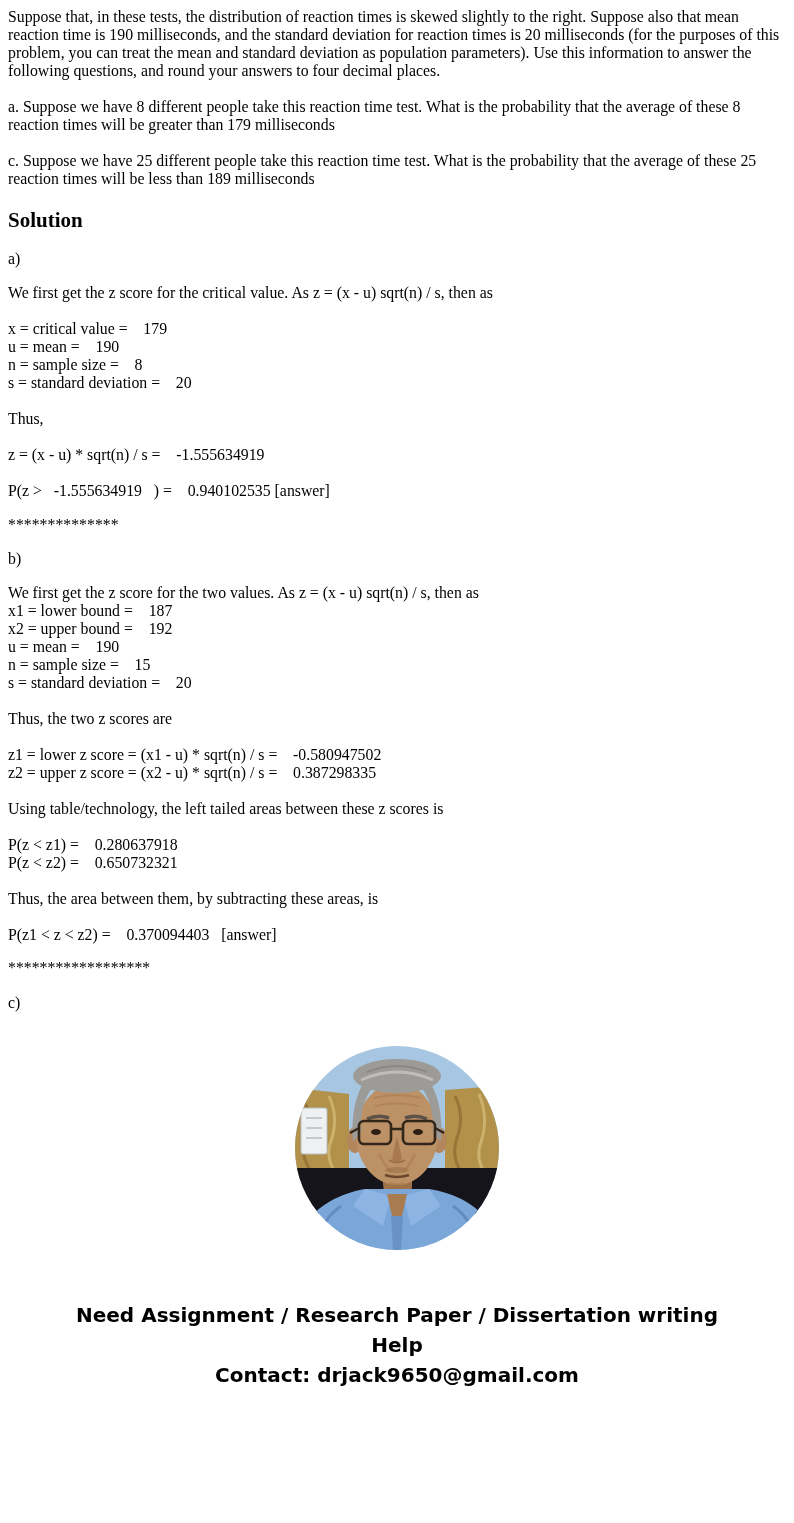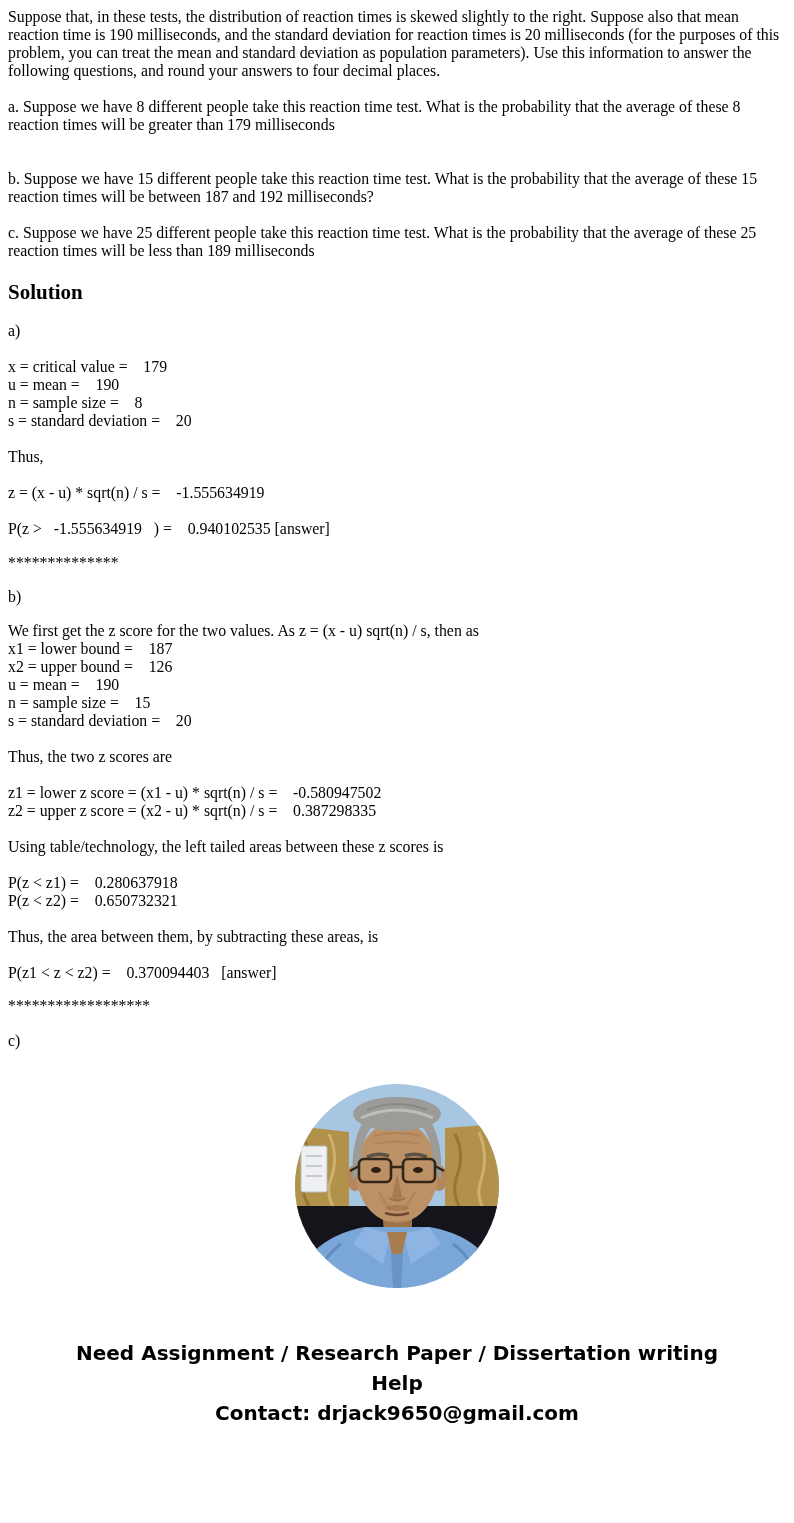--- a/index.html
+++ b/index.html
@@ -52,42 +52,42 @@
   }
 </style>
 </head>
 <body>
 
 <div class="page">
   <div class="doc">
 
     <p class="t">Suppose that, in these tests, the distribution of reaction times is skewed slightly to the right. Suppose also that mean reaction time is 190 milliseconds, and the standard deviation for reaction times is 20 milliseconds (for the purposes of this problem, you can treat the mean and standard deviation as population parameters). Use this information to answer the following questions, and round your answers to four decimal places.</p>
     <p class="t mt18">a. Suppose we have 8 different people take this reaction time test. What is the probability that the average of these 8 reaction times will be greater than 179 milliseconds</p>
-    <p class="t mt36">b. Suppose we have 15 different people take this reaction time test. What is the probability that the average of these 15 reaction times will be between 187 and 192 milliseconds?</p>
     <p class="t mt18">c. Suppose we have 25 different people take this reaction time test. What is the probability that the average of these 25 reaction times will be less than 189 milliseconds</p>
 
     <h2 class="heading">Solution</h2>
 
     <p class="t mt20">a)</p>
+    <p class="t mt16">We first get the z score for the critical value. As z = (x - u) sqrt(n) / s, then as</p>
     <div class="mt18">
       <div class="t">x = critical value =    179</div>
       <div class="t">u = mean =    190</div>
       <div class="t">n = sample size =    8</div>
       <div class="t">s = standard deviation =    20</div>
     </div>
     <p class="t mt18">Thus,</p>
     <p class="t mt18">z = (x - u) * sqrt(n) / s =    -1.555634919</p>
     <p class="t mt18">P(z &gt;   -1.555634919   ) =    0.940102535 [answer]</p>
     <p class="t mt16">**************</p>
 
     <p class="t mt16">b)</p>
     <div class="mt16">
       <div class="t">We first get the z score for the two values. As z = (x - u) sqrt(n) / s, then as</div>
       <div class="t">x1 = lower bound =    187</div>
-      <div class="t">x2 = upper bound =    126</div>
+      <div class="t">x2 = upper bound =    192</div>
       <div class="t">u = mean =    190</div>
       <div class="t">n = sample size =    15</div>
       <div class="t">s = standard deviation =    20</div>
     </div>
     <p class="t mt18">Thus, the two z scores are</p>
     <div class="mt18">
       <div class="t">z1 = lower z score = (x1 - u) * sqrt(n) / s =    -0.580947502</div>
       <div class="t">z2 = upper z score = (x2 - u) * sqrt(n) / s =    0.387298335</div>
     </div>
     <p class="t mt18">Using table/technology, the left tailed areas between these z scores is</p>

